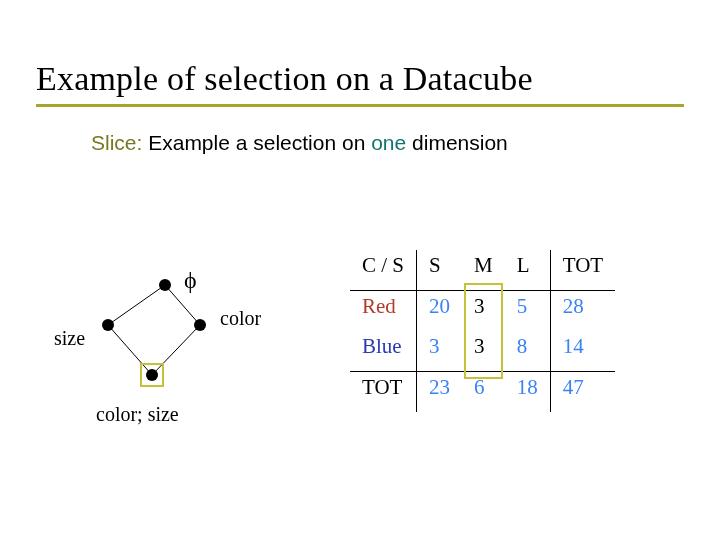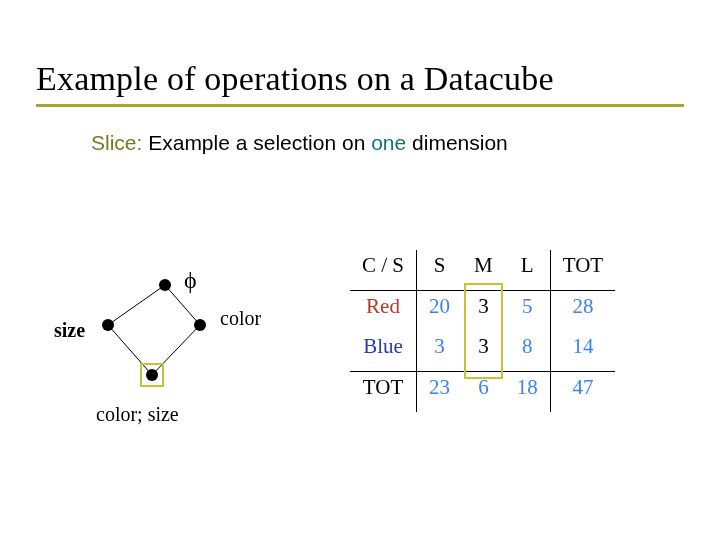--- a/index.html
+++ b/index.html
@@ -47,38 +47,38 @@
   .node { fill: #000; }
   .edge { stroke: #000; stroke-width: 1; }
   .sel-box { fill: none; stroke: #c5c23a; stroke-width: 2; }
   .lat-label {
     position: absolute;
     font-family: 'Times New Roman', serif;
     font-size: 20px;
     white-space: nowrap;
   }
   .lbl-phi    { left: 114px; top: -8px; font-size: 24px; }
-  .lbl-size   { left: -16px; top: 44px; font-weight: bold; }
+  .lbl-size   { left: -16px; top: 52px; }
   .lbl-color  { left: 150px; top: 32px; }
   .lbl-bottom { left: 26px;  top: 128px; }
 
   
   .tablewrap {
     position: absolute;
     left: 350px;
     top: 250px;
     font-family: 'Times New Roman', serif;
     font-size: 21px;
   }
   table.cube {
     border-collapse: collapse;
   }
   table.cube th, table.cube td {
     padding: 3px 12px 12px 12px;
-    text-align: center;
+    text-align: left;
     font-weight: normal;
     position: relative;
   }
   table.cube th { font-weight: normal; }
   
   table.cube thead th { border-bottom: 1px solid #000; }
   
   table.cube { border-top: 0; }
   
   table.cube .rl { border-right: 1px solid #000; }
@@ -94,21 +94,21 @@
   .highlight-col {
     position: absolute;
     border: 2px solid #c5c23a;
     pointer-events: none;
   }
 </style>
 </head>
 <body>
 
 <div class="slide">
-  <h1 class="title">Example of operations on a Datacube</h1>
+  <h1 class="title">Example of selection on a Datacube</h1>
 
   <p class="body-line">
     <span class="kw-slice">Slice:</span><span> Example a selection on </span><span class="kw-one">one</span><span> dimension</span>
   </p>
 
   <div class="lattice">
     <svg width="190" height="160">
 
       <line class="edge" x1="95" y1="10" x2="38" y2="50"></line>
       <line class="edge" x1="95" y1="10" x2="130" y2="50"></line>

